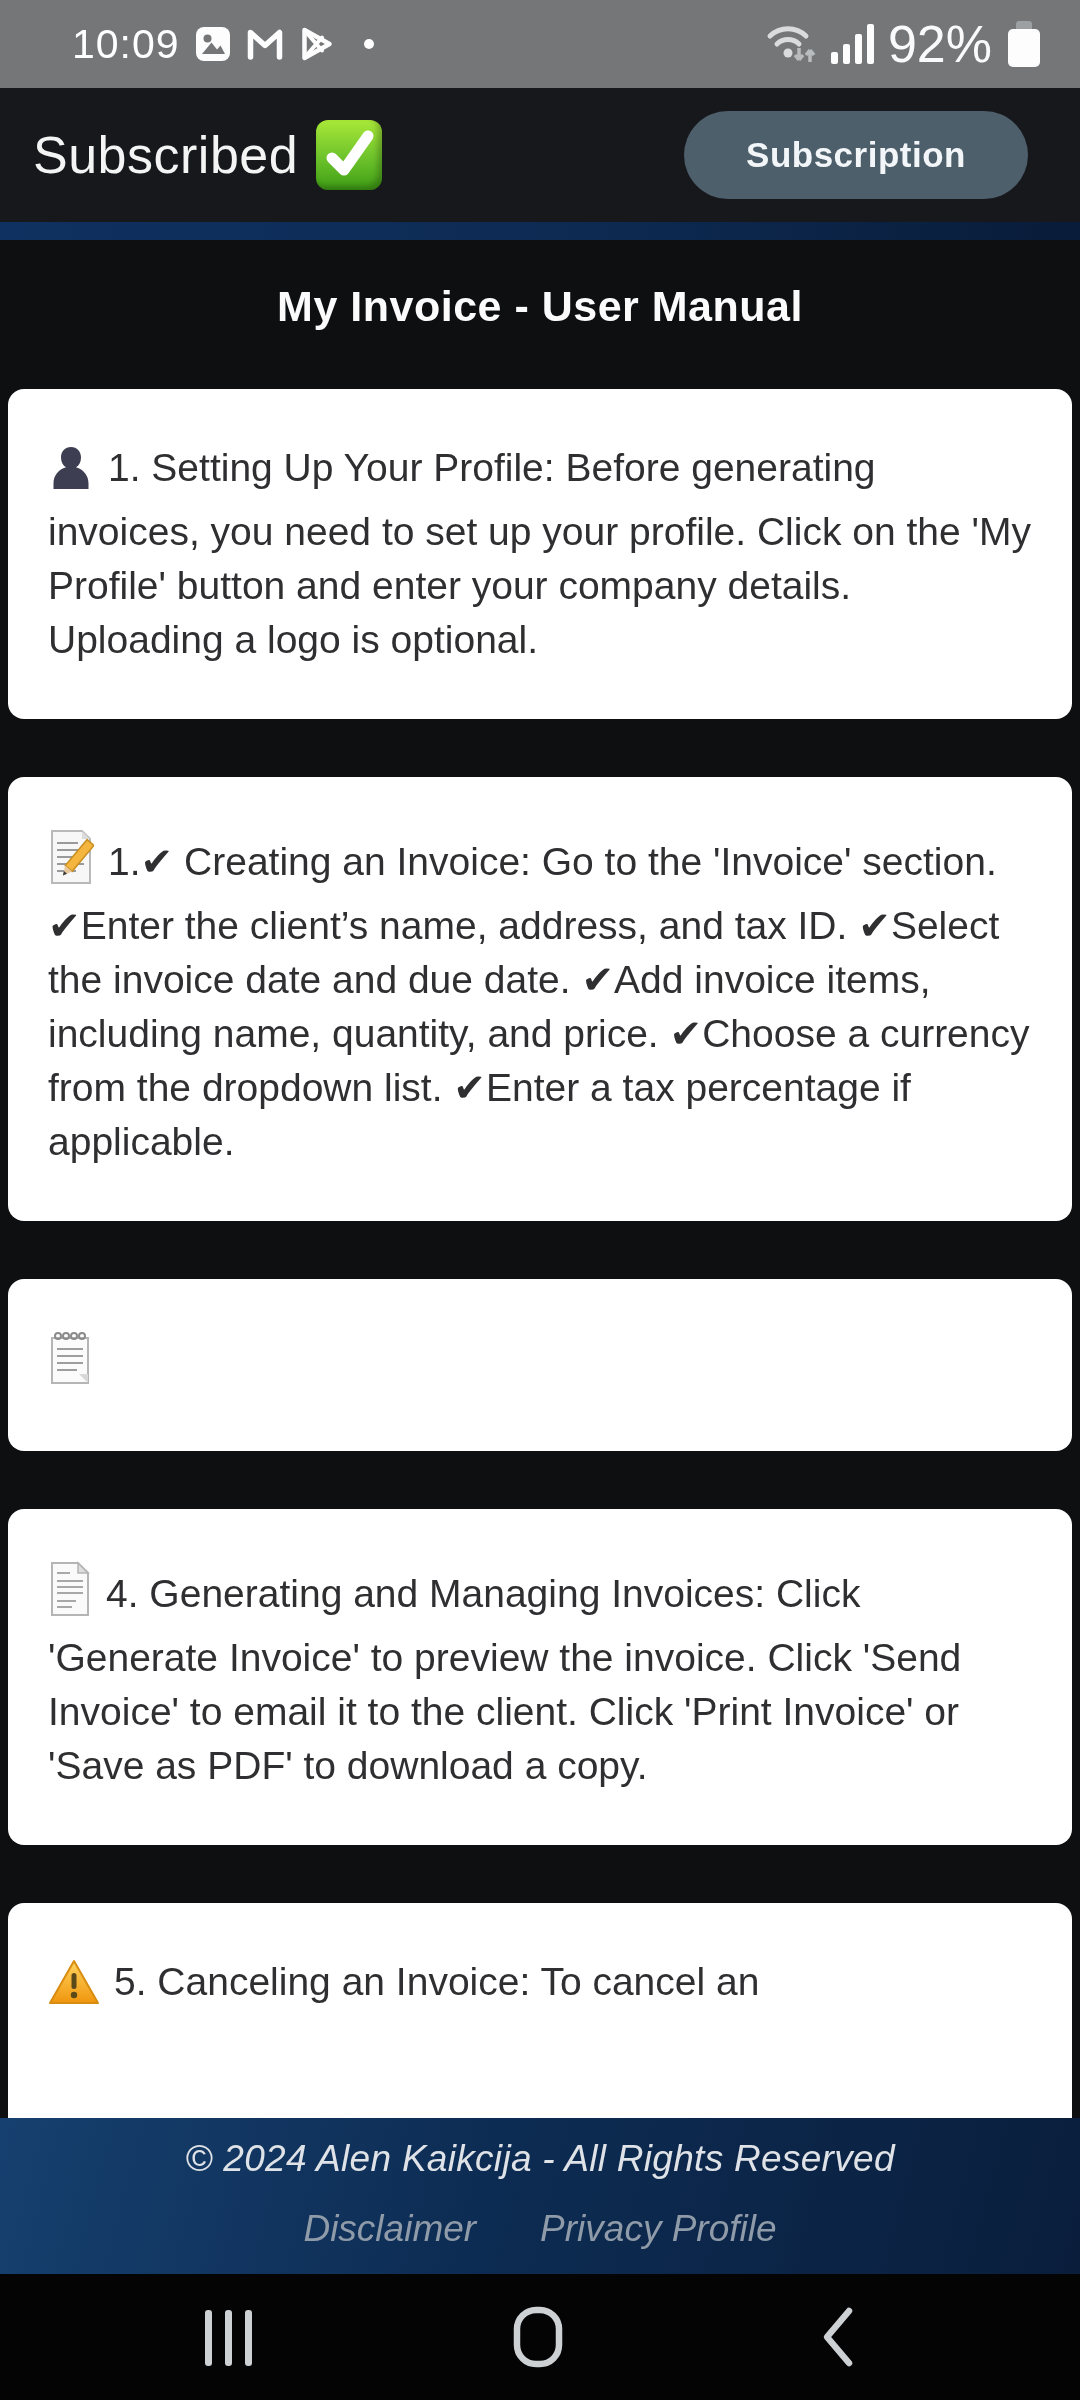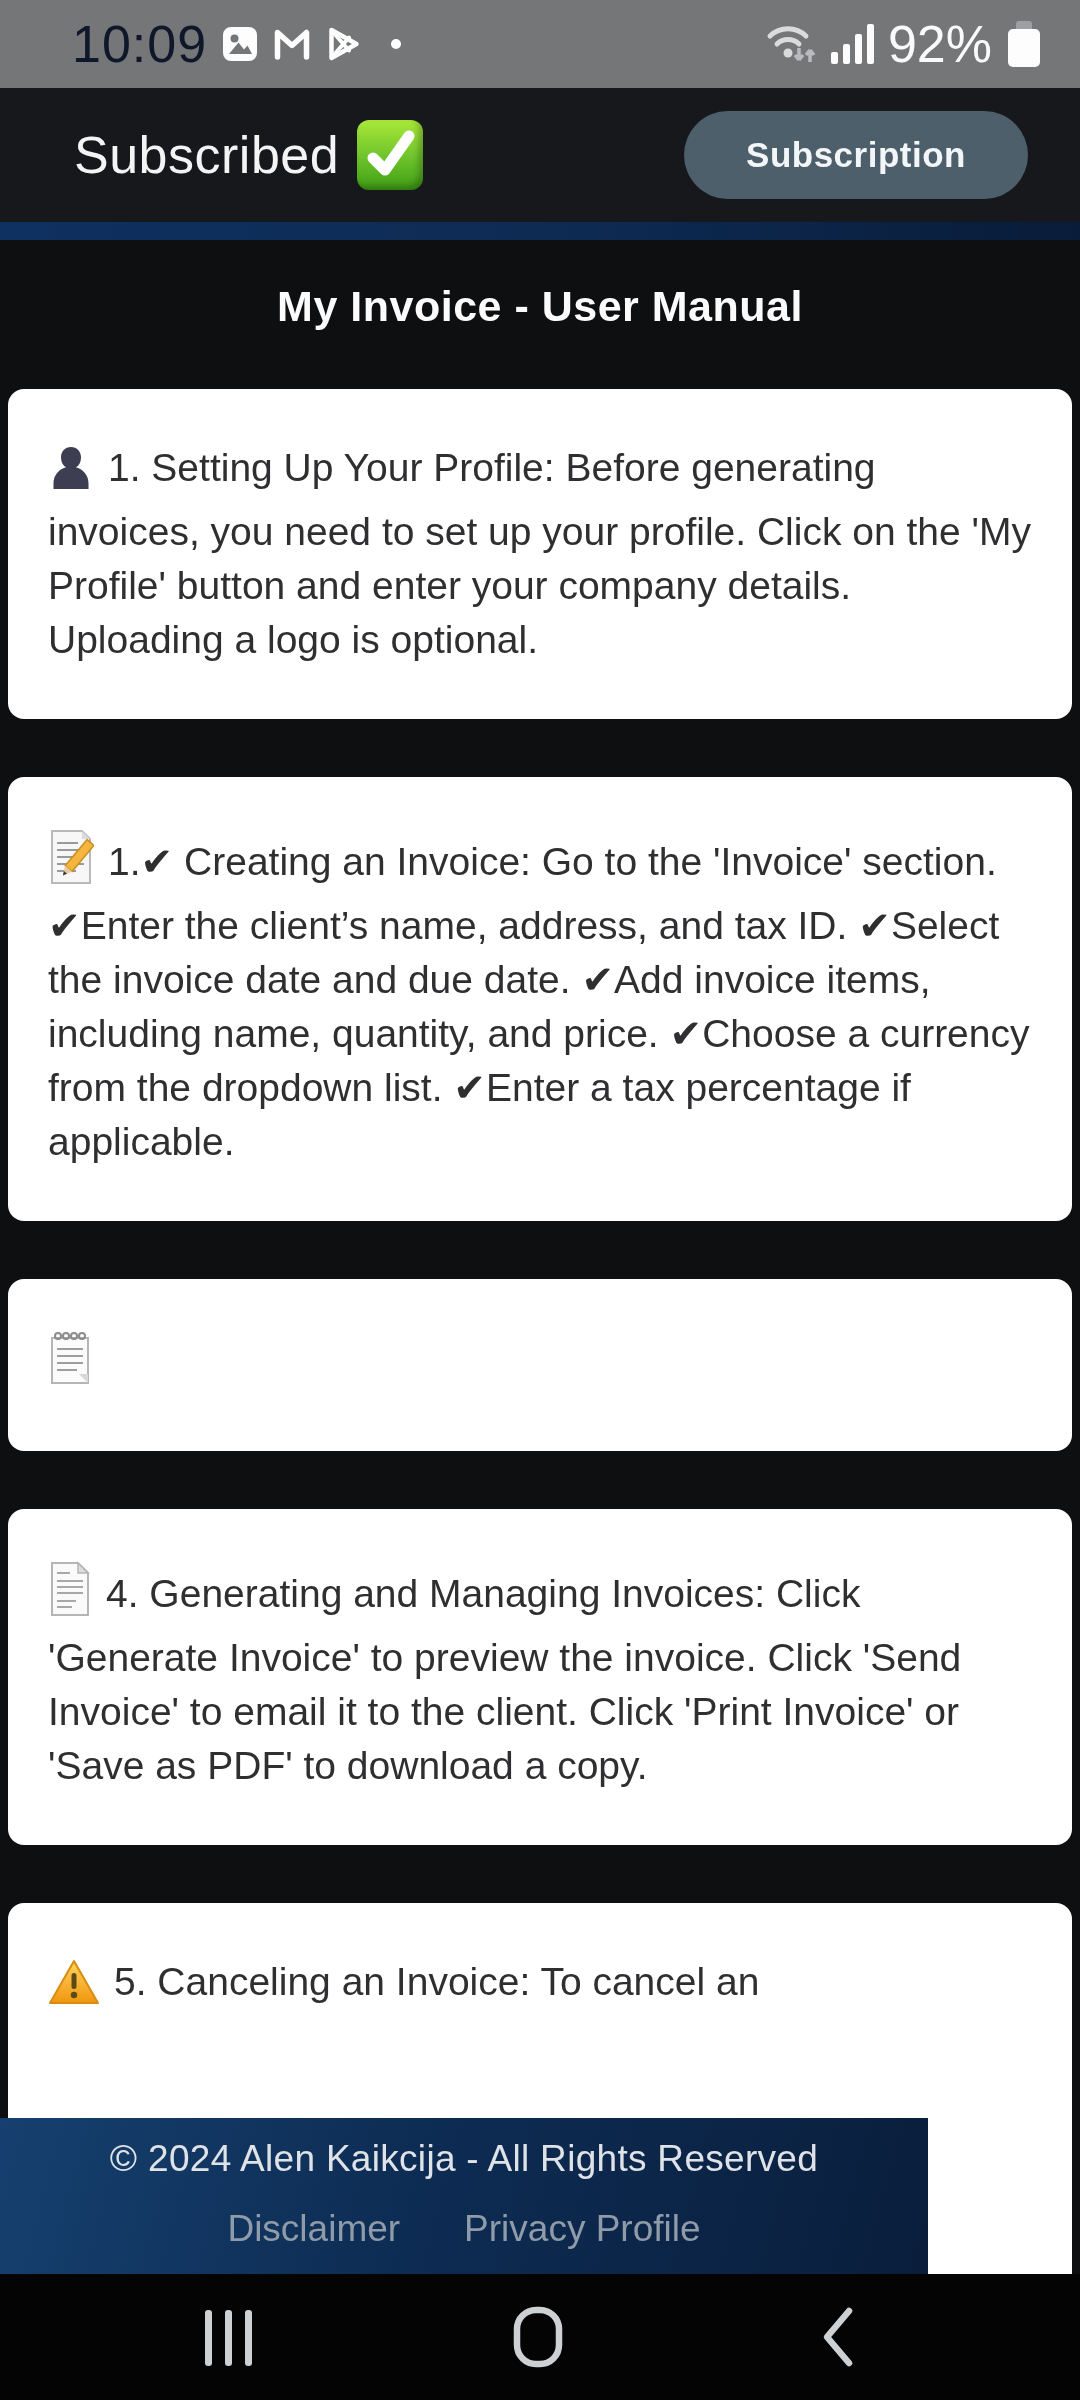--- a/index.html
+++ b/index.html
@@ -4,33 +4,33 @@
 <style>
   html,body{margin:0;padding:0;background:#000;}
   .screen{position:relative;width:1080px;height:2400px;overflow:hidden;
           font-family:"Liberation Sans","DejaVu Sans",sans-serif;background:#0e0f11;}
 
   
   .status-bar{position:absolute;top:0;left:0;width:1080px;height:88px;background:#747678;
               display:flex;align-items:center;justify-content:space-between;box-sizing:border-box;
               padding:0 40px 0 72px;}
   .sb-left{display:flex;align-items:center;gap:16px;}
-  .sb-time{font-size:52px;color:#0f172a;letter-spacing:1px;}
+  .sb-time{font-size:41px;color:#ffffff;letter-spacing:1px;}
   .sb-icon{display:inline-flex;align-items:center;}
   .sb-dot{width:10px;height:10px;border-radius:50%;background:#fff;margin-left:14px;}
   .sb-right{display:flex;align-items:center;gap:12px;}
   .sb-pct{font-size:52px;color:#fafafa;}
   .battery{position:relative;width:32px;height:46px;margin-left:4px;}
   .battery .nub{position:absolute;top:0;left:8px;width:16px;height:9px;background:#9da0a2;border-radius:3px 3px 0 0;}
   .battery .body{position:absolute;top:8px;left:0;width:32px;height:38px;background:#fdfdfd;border-radius:5px;}
 
   
   .app-header{position:absolute;top:88px;left:0;width:1080px;height:134px;background:#17181c;
               display:flex;align-items:center;justify-content:space-between;box-sizing:border-box;
-              padding:0 52px 0 74px;}
+              padding:0 52px 0 33px;}
   .header-title-wrap{display:flex;align-items:center;gap:18px;}
   .header-title{font-size:52px;color:#f4f4f5;letter-spacing:0.5px;}
   .check-emoji{display:inline-block;width:66px;height:70px;border-radius:12px;
                background:linear-gradient(180deg,#a9e838 0%,#6cc22b 55%,#3f9e14 100%);
                box-shadow:inset -4px -4px 6px rgba(0,0,0,0.25);position:relative;}
   .check-emoji svg{position:absolute;top:8px;left:6px;}
   .subscription-btn{height:88px;min-width:344px;border:none;border-radius:46px;background:#4e5f6c;
                     color:#f3f6f8;font-size:35px;font-weight:bold;font-family:inherit;letter-spacing:0.5px;}
   .header-strip{position:absolute;top:222px;left:0;width:1080px;height:18px;
                 background:linear-gradient(90deg,#0f3161 0%,#0d2a52 55%,#091c39 100%);}
@@ -39,23 +39,23 @@
   .main{position:absolute;top:240px;left:0;width:1080px;height:2160px;background:#0e0f11;
         box-sizing:border-box;padding:42px 8px 0 8px;}
   .page-title{margin:0 0 58px 0;text-align:center;color:#fbfbfc;font-size:43px;font-weight:bold;letter-spacing:0.5px;}
   .card{background:#ffffff;border-radius:16px;margin:0 0 58px 0;box-sizing:border-box;
         padding:52px 40px;}
   .card p{margin:0;font-size:39px;line-height:54px;color:#2f2f31;}
   .ci{display:inline-block;vertical-align:-10px;margin-right:14px;}
   .card-5{min-height:400px;}
 
   
-  .footer{position:absolute;top:2118px;left:0;width:928px;height:156px;
+  .footer{position:absolute;top:2118px;left:0;width:1080px;height:156px;
           background:linear-gradient(105deg,#16406f 0%,#0d2c53 45%,#0a1e3c 100%);
-          display:flex;flex-direction:column;align-items:center;box-sizing:border-box;padding-top:20px;}
+          display:flex;flex-direction:column;align-items:center;box-sizing:border-box;padding-top:20px;font-style:italic;}
   .copyright{font-size:37px;color:#dfe3e7;letter-spacing:0.3px;}
   .flinks{margin-top:28px;display:flex;gap:64px;}
   .flinks a{font-size:37px;color:#8f9ba8;text-decoration:none;cursor:pointer;}
 
   
   .navbar{position:absolute;top:2274px;left:0;width:1080px;height:126px;background:#040405;
           display:flex;align-items:center;}
   .recents-wrap{position:absolute;left:205px;top:36px;display:flex;gap:13px;}
   .recents-wrap i{display:block;width:7px;height:56px;background:#cdd1d4;border-radius:3px;}
   .home-wrap{position:absolute;left:513px;top:32px;}

